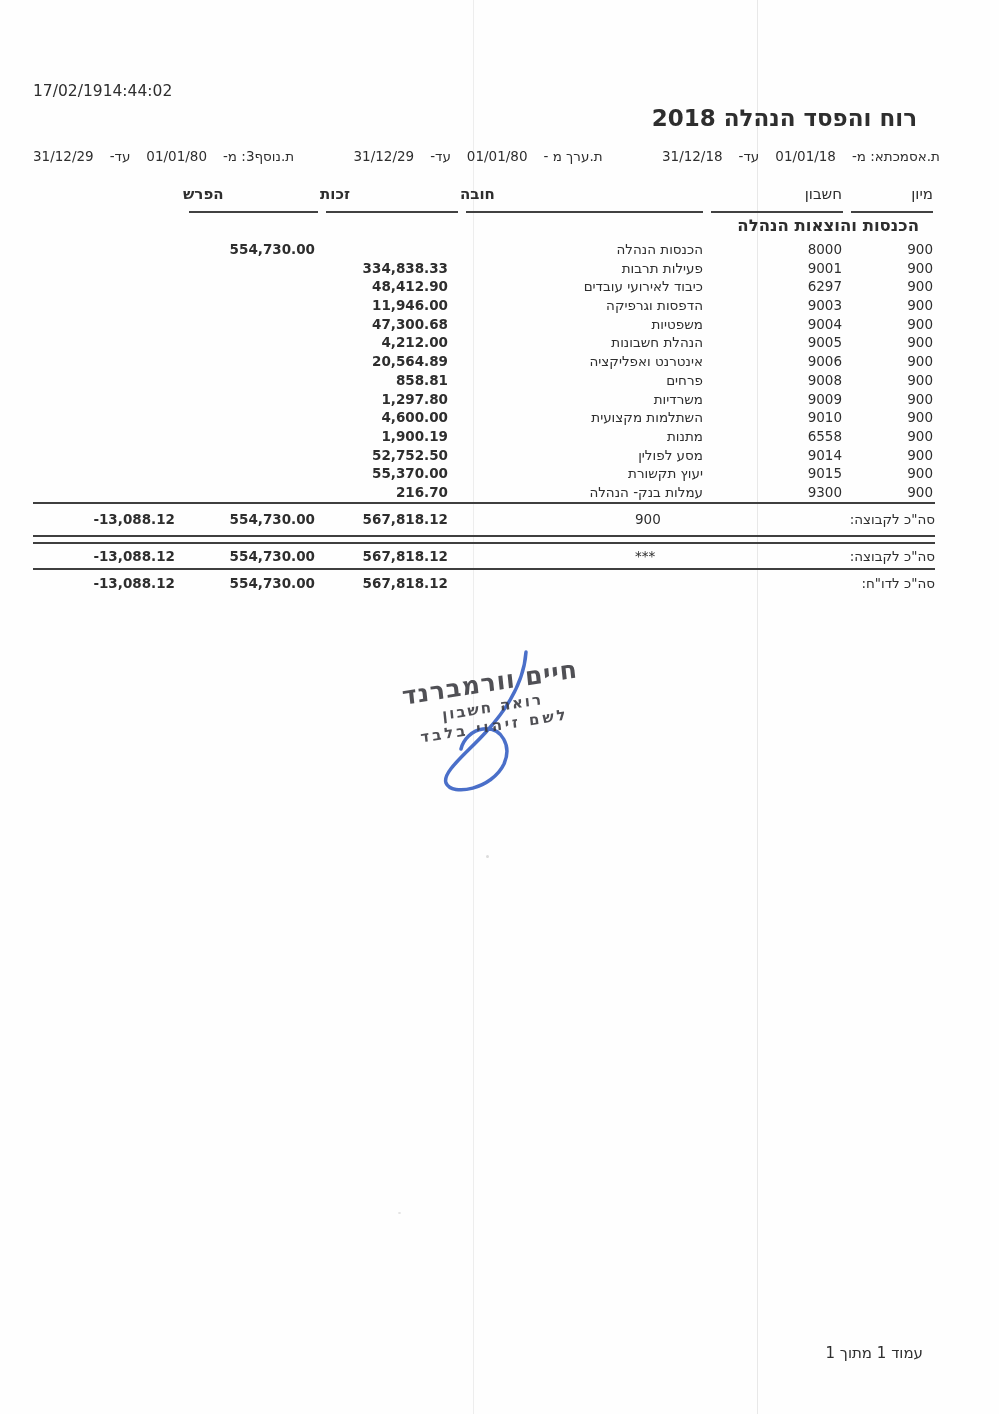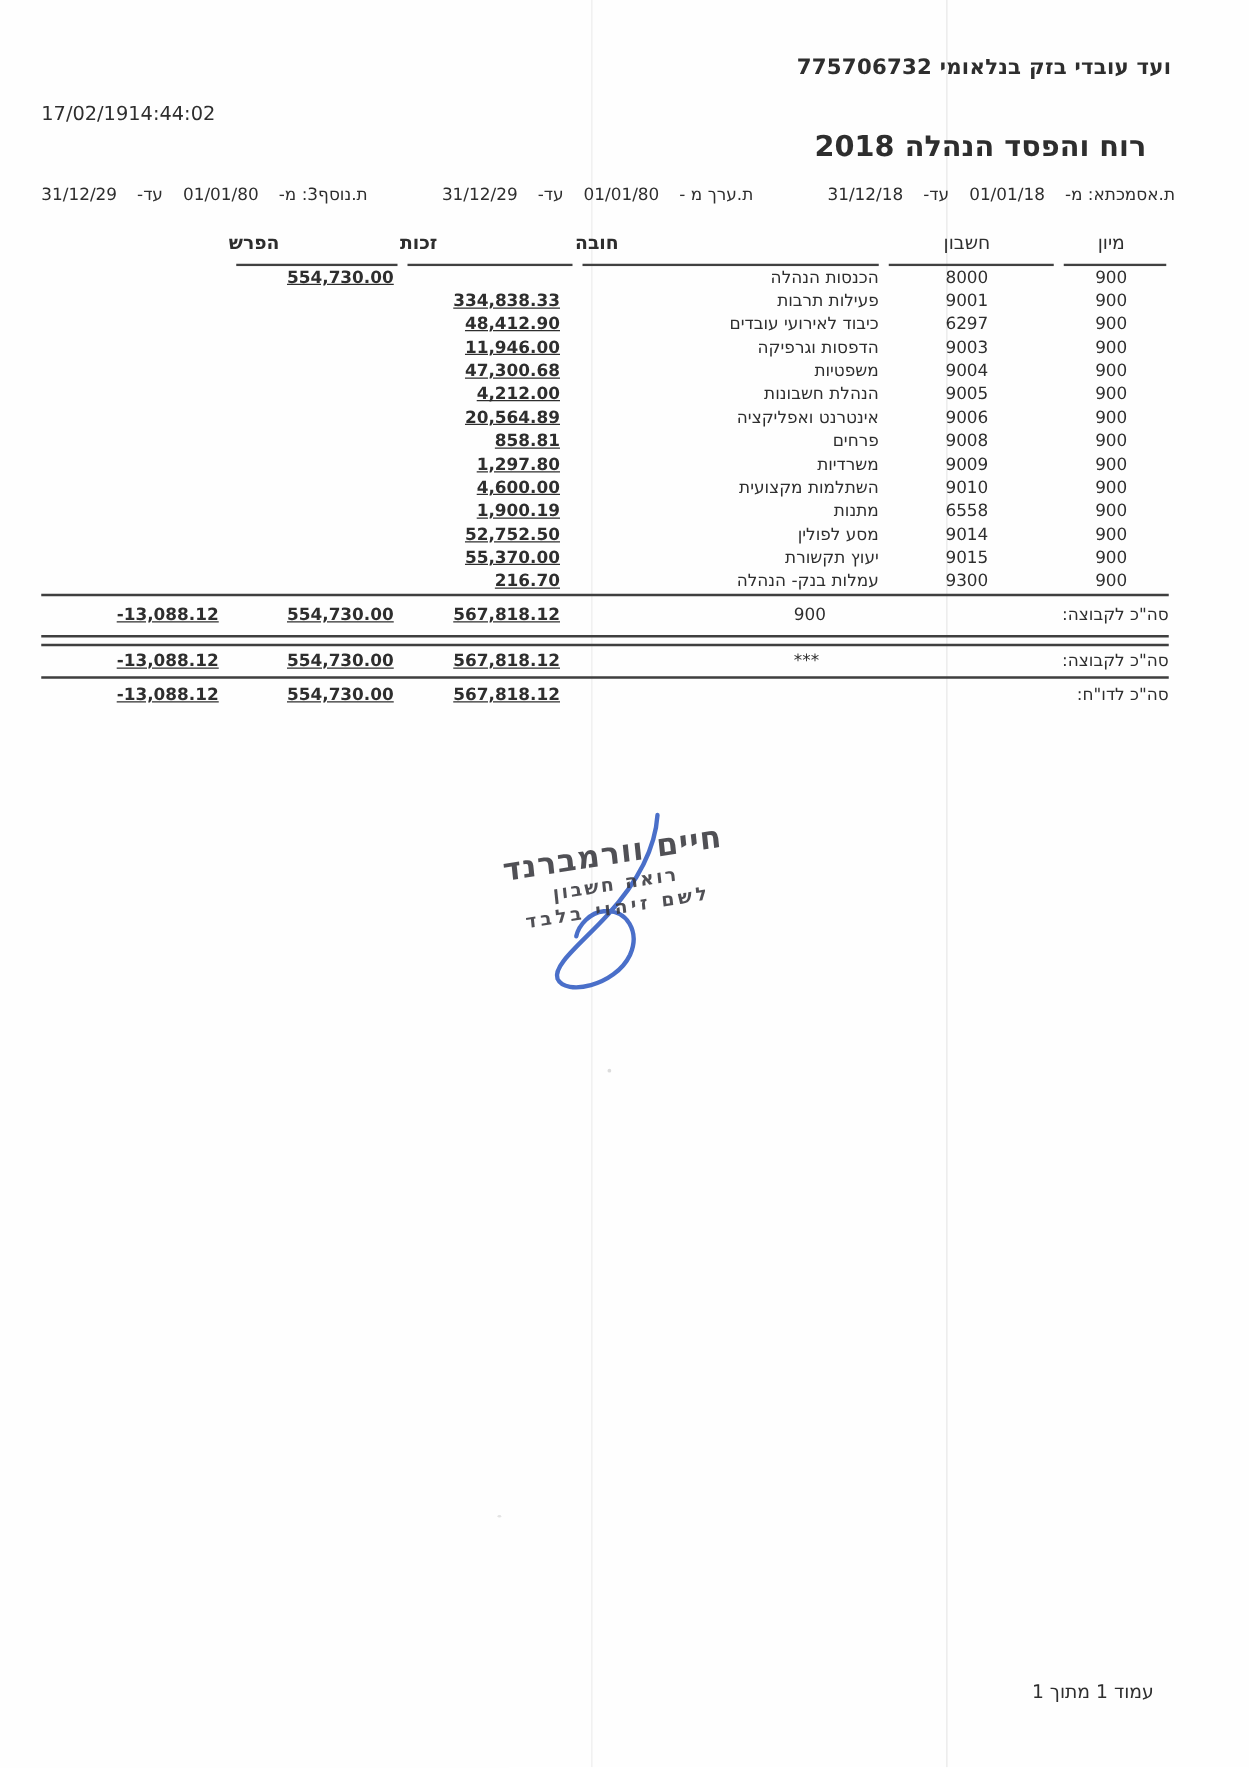--- a/index.html
+++ b/index.html
@@ -37,25 +37,25 @@
   .hcell .uline{position:absolute;bottom:0;right:2px;left:6px;border-bottom:2px solid #414141;}
   .hcell.c-sort{padding-left:0;padding-right:28px;}
   .hcell.c-acct{padding-right:20px;}
   .hcell.c-name{padding-right:24px;}
   .hcell.c-debit{padding-right:12px;}
   .hcell.c-credit{padding-right:16px;}
   .hcell.c-diff{padding-right:10px;}
   .section-row{height:27px;line-height:26px;font-size:16.5px;font-weight:700;text-align:right;padding-right:16px;}
   .tbody .trow{height:18.7px;line-height:18.7px;font-size:13.5px;}
   .tbody{border-bottom:2px solid #3f3f3f;}
-  .c-sort,.c-acct{text-align:center;font-weight:400;}
+  .c-sort,.c-acct{text-align:right;font-weight:400;}
   .trow .c-sort{padding-right:2px;}
   .trow .c-acct{padding-right:3px;}
   .c-name{text-align:right;padding-right:2px;}
-  .num{direction:ltr;unicode-bidi:embed;text-align:right;font-weight:700;text-decoration:underline;}
+  .num{direction:ltr;unicode-bidi:embed;text-align:right;font-weight:700;}
   .c-debit{padding-right:12px;}
   .c-credit{padding-right:5px;}
   .c-diff{padding-right:8px;}
 
   
   .total-row{display:grid;grid-template-columns:190px 110px 1fr 140px 137px 150px;direction:rtl;align-items:center;font-size:13.5px;}
   .total-row .c-tlabel{text-align:right;font-weight:400;}
   .total-row .c-group{text-align:left;font-weight:400;padding-left:0;direction:ltr;}
   .tr1{height:31px;border-bottom:2px solid #3f3f3f;}
   .tspacer{height:5px;border-bottom:2px solid #3f3f3f;}
@@ -77,21 +77,20 @@
 </head>
 <body>
 
 <div class="page">
 
   <div class="vline a"></div>
   <div class="vline b"></div>
   <div class="speck s1"></div>
   <div class="speck s2"></div>
 
-  <div class="org-line">ועד עובדי בזק בנלאומי 775706732</div>
   <div class="doc-title">רוח והפסד הנהלה 2018</div>
   <div class="datetime">
     <span>17/02/19</span>
     <span>14:44:02</span>
   </div>
 
   <div class="filters">
     <div class="fgroup">
       <span>ת.אסמכתא: מ-</span>
       <span class="date">01/01/18</span>
@@ -115,20 +114,21 @@
   <div class="acct-table">
 
     <div class="trow thead">
       <div class="cell hcell c-sort"><span>מיון</span><i class="uline"></i></div>
       <div class="cell hcell c-acct"><span>חשבון</span><i class="uline"></i></div>
       <div class="cell hcell c-debit"><span>חובה</span><i class="uline"></i></div>
       <div class="cell hcell c-credit"><span>זכות</span><i class="uline"></i></div>
       <div class="cell hcell c-diff"><span>הפרש</span><i class="uline"></i></div>
     </div>
 
+    <div class="section-row">הכנסות והוצאות הנהלה</div>
 
     <div class="tbody" id="rows">
         <div class="trow">
           <div class="cell c-sort">900</div>
           <div class="cell c-acct">8000</div>
           <div class="cell c-name">הכנסות הנהלה</div>
           <div class="cell c-debit num"></div>
           <div class="cell c-credit num">554,730.00</div>
           <div class="cell c-diff num"></div>
         </div>

